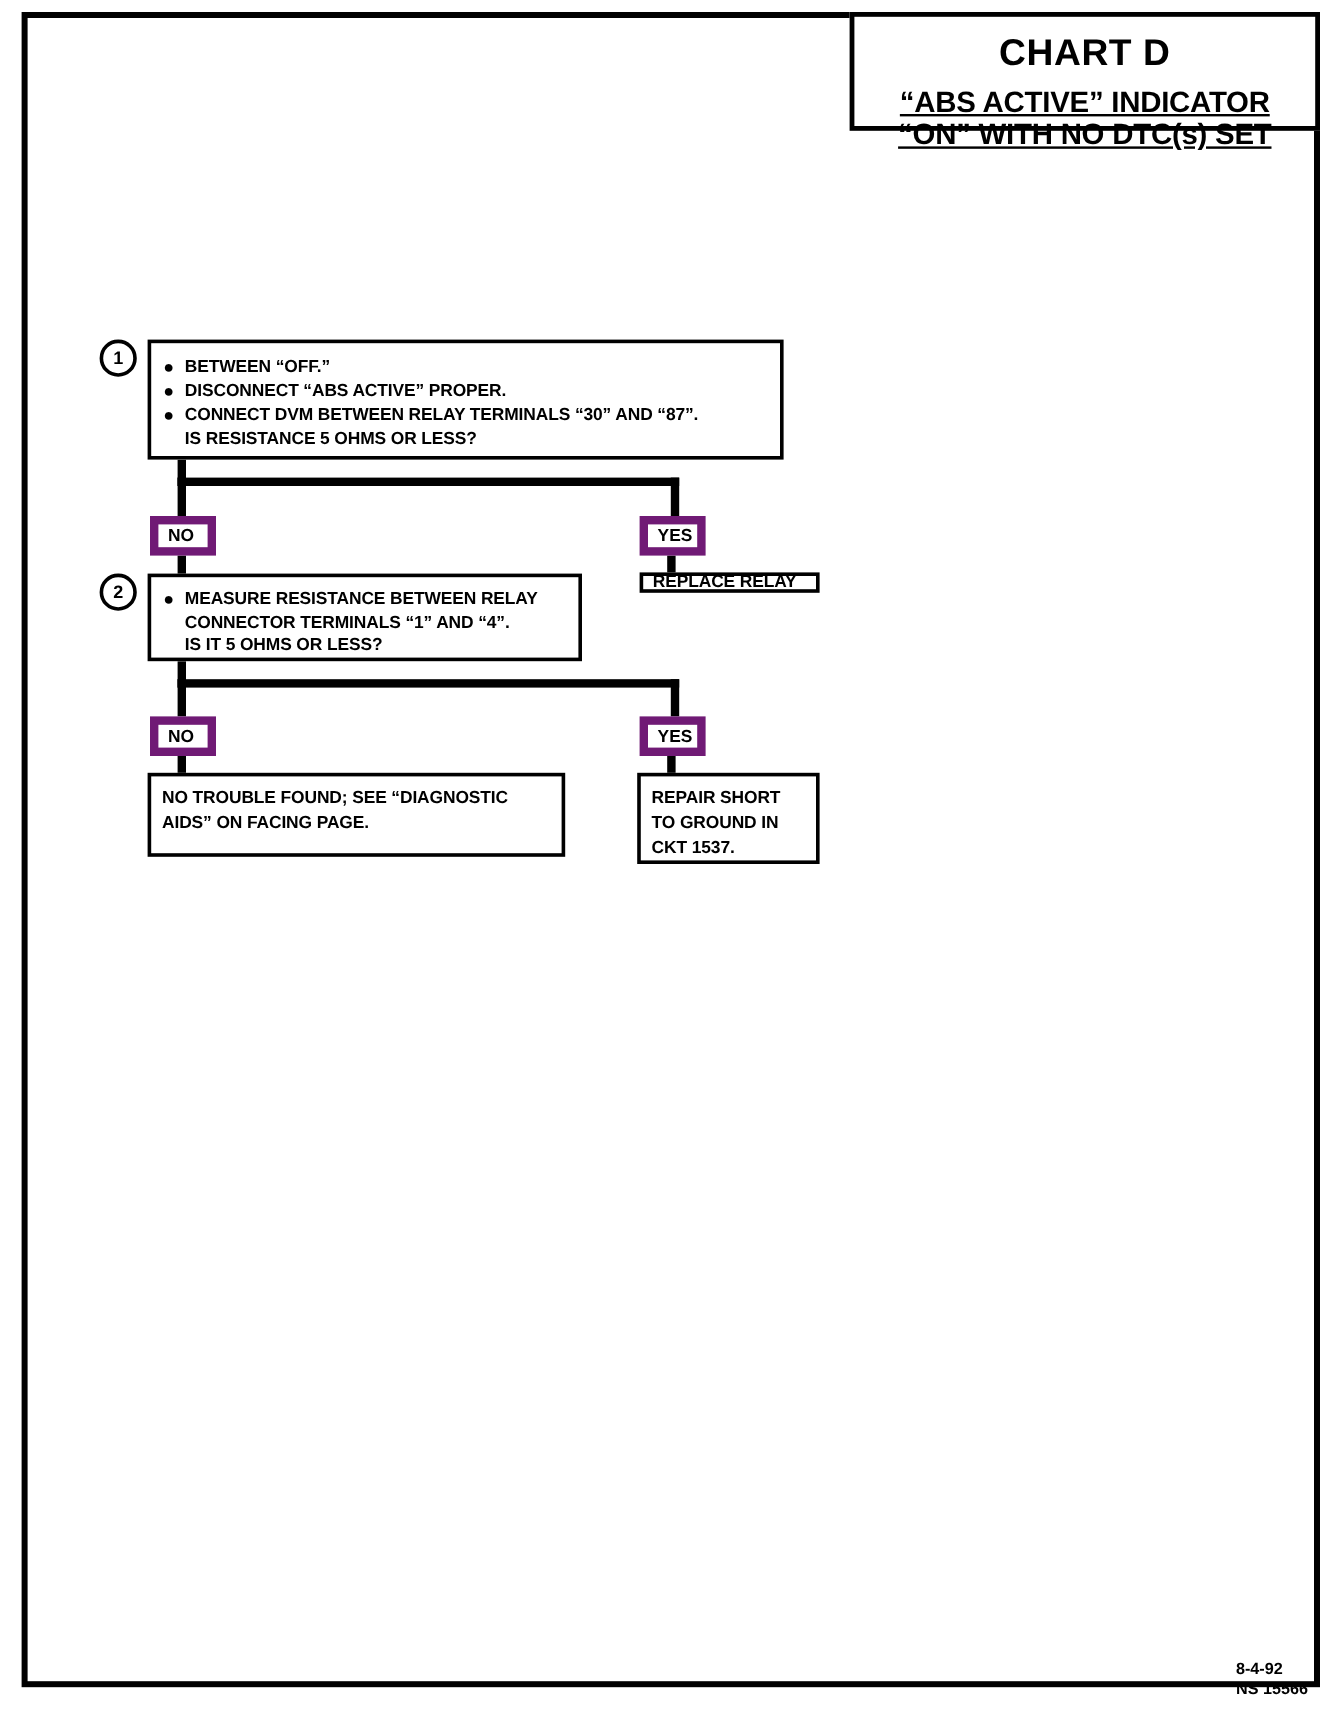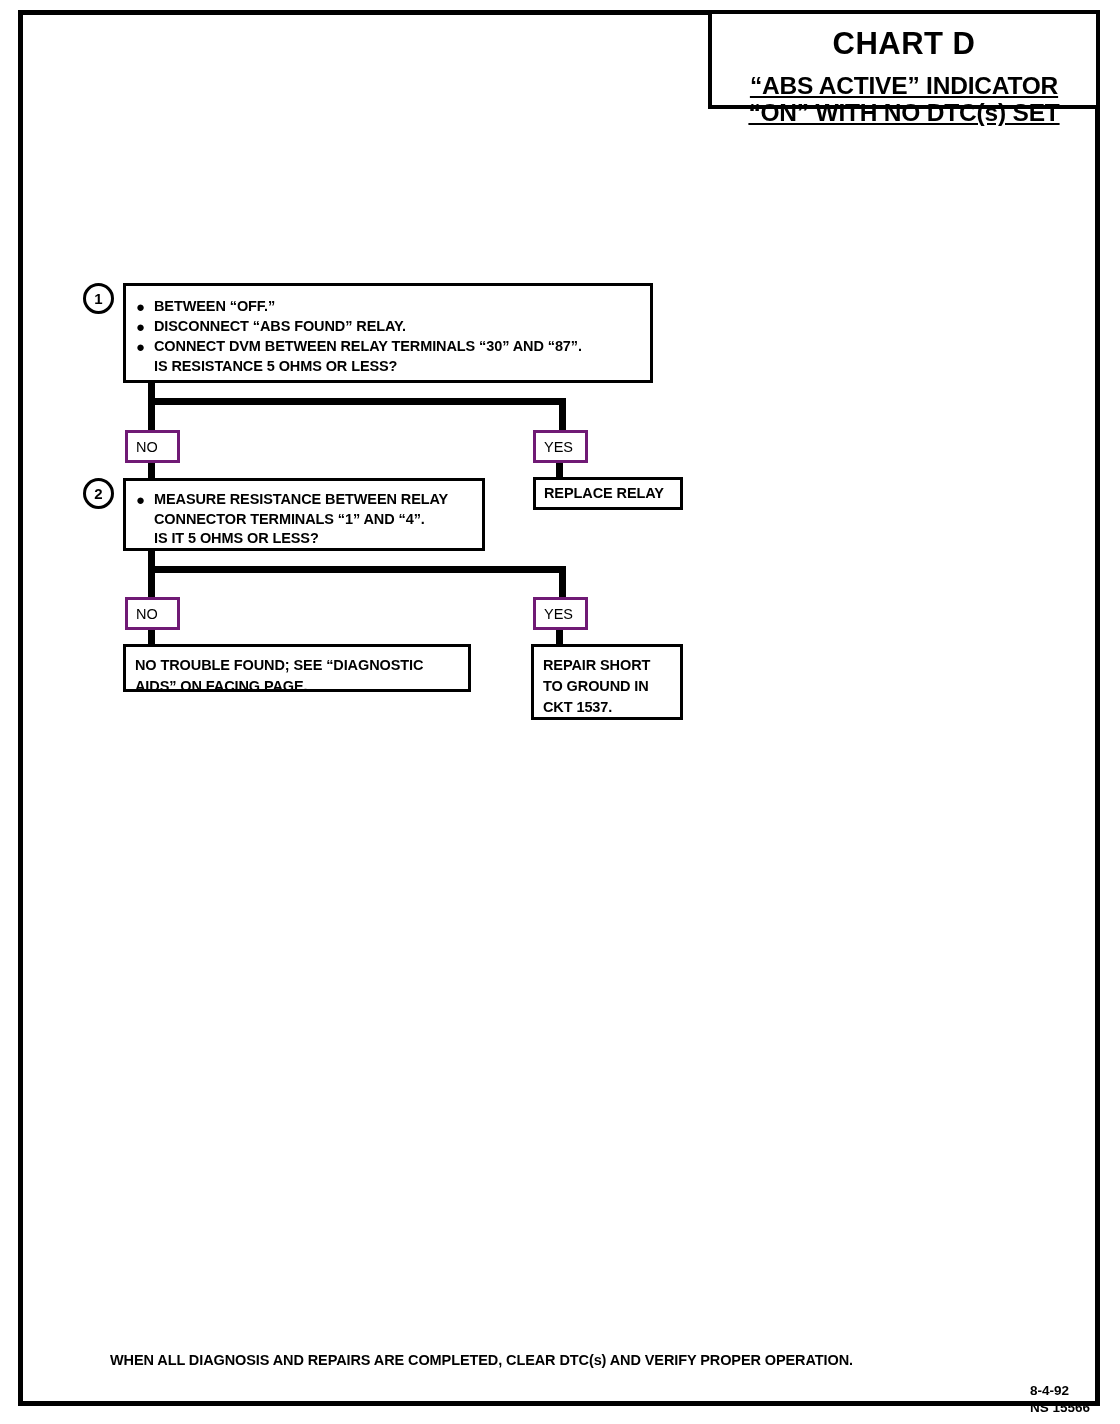--- a/index.html
+++ b/index.html
@@ -95,25 +95,25 @@
     font-weight: bold;
     display: flex;
     align-items: center;
     justify-content: center;
     z-index: 4;
   }
 
   
   .ynbox {
     position: absolute;
-    border: 3px solid #701a75;
-    box-sizing: border-box;
-    background: #fff;
-    font-size: 14.5px;
-    font-weight: normal;
+    border: 7px solid #701a75;
+    box-sizing: border-box;
+    background: #fff;
+    font-size: 14.5px;
+    font-weight: bold;
     display: flex;
     align-items: center;
     padding-left: 8px;
     z-index: 3;
   }
 
   
   .result-text {
     font-size: 14.5px;
     font-weight: bold;
@@ -173,21 +173,21 @@
   <div class="step-circle" style="left:83px; top:283px;">1</div>
 
   <div class="fbox" style="left:123px; top:283px; width:530px; height:100px;">
     <div class="step-text" style="margin:11px 0 0 10px;">
       <div class="bullet-row">
         <span class="bullet">●</span>
         <span class="bullet-body">BETWEEN “OFF.”</span>
       </div>
       <div class="bullet-row">
         <span class="bullet">●</span>
-        <span class="bullet-body">DISCONNECT “ABS FOUND” RELAY.</span>
+        <span class="bullet-body">DISCONNECT “ABS ACTIVE” PROPER.</span>
       </div>
       <div class="bullet-row">
         <span class="bullet">●</span>
         <span class="bullet-body">CONNECT DVM BETWEEN RELAY TERMINALS “30” AND “87”.</span>
       </div>
       <div class="bullet-row">
         <span class="bullet"></span>
         <span class="bullet-body">IS RESISTANCE 5 OHMS OR LESS?</span>
       </div>
     </div>
@@ -197,21 +197,21 @@
   <div class="hline" style="left:148px; top:398px; width:418px;"></div>
   <div class="vline" style="left:148px; top:398px; height:35px;"></div>
   <div class="vline" style="left:559px; top:398px; height:35px;"></div>
 
   <div class="ynbox" style="left:125px; top:430px; width:55px; height:33px;">NO</div>
   <div class="ynbox" style="left:533px; top:430px; width:55px; height:33px;">YES</div>
 
   <div class="vline" style="left:148px; top:460px; height:20px;"></div>
   <div class="vline" style="left:556px; top:460px; height:20px;"></div>
 
-  <div class="fbox" style="left:533px; top:477px; width:150px; height:33px; display:flex; align-items:center; padding-left:8px;">
+  <div class="fbox" style="left:533px; top:477px; width:150px; height:17px; display:flex; align-items:center; padding-left:8px;">
     <span class="result-text">REPLACE RELAY</span>
   </div>
 
   <div class="step-circle" style="left:83px; top:478px;">2</div>
 
   <div class="fbox" style="left:123px; top:478px; width:362px; height:73px;">
     <div class="step-text" style="margin:9px 0 0 10px;">
       <div class="bullet-row">
         <span class="bullet">●</span>
         <span class="bullet-body">MEASURE RESISTANCE BETWEEN RELAY</span>
@@ -231,34 +231,33 @@
   <div class="hline" style="left:148px; top:566px; width:418px;"></div>
   <div class="vline" style="left:148px; top:566px; height:33px;"></div>
   <div class="vline" style="left:559px; top:566px; height:33px;"></div>
 
   <div class="ynbox" style="left:125px; top:597px; width:55px; height:33px;">NO</div>
   <div class="ynbox" style="left:533px; top:597px; width:55px; height:33px;">YES</div>
 
   <div class="vline" style="left:148px; top:627px; height:20px;"></div>
   <div class="vline" style="left:556px; top:627px; height:20px;"></div>
 
-  <div class="fbox" style="left:123px; top:644px; width:348px; height:48px;">
+  <div class="fbox" style="left:123px; top:644px; width:348px; height:70px;">
     <div class="result-text" style="margin:8px 0 0 9px;">
       <div>NO TROUBLE FOUND;  SEE “DIAGNOSTIC</div>
       <div>AIDS” ON FACING PAGE.</div>
     </div>
   </div>
 
   <div class="fbox" style="left:531px; top:644px; width:152px; height:76px;">
     <div class="result-text" style="margin:8px 0 0 9px;">
       <div>REPAIR SHORT</div>
       <div>TO GROUND IN</div>
       <div>CKT 1537.</div>
     </div>
   </div>
 
-  <div id="footer-note">WHEN ALL DIAGNOSIS AND REPAIRS ARE COMPLETED, CLEAR DTC(s) AND VERIFY PROPER OPERATION.</div>
   <div id="doc-code">
     <div>8-4-92</div>
     <div>NS 15566</div>
   </div>
 
 </div>
 
 </body></html>

